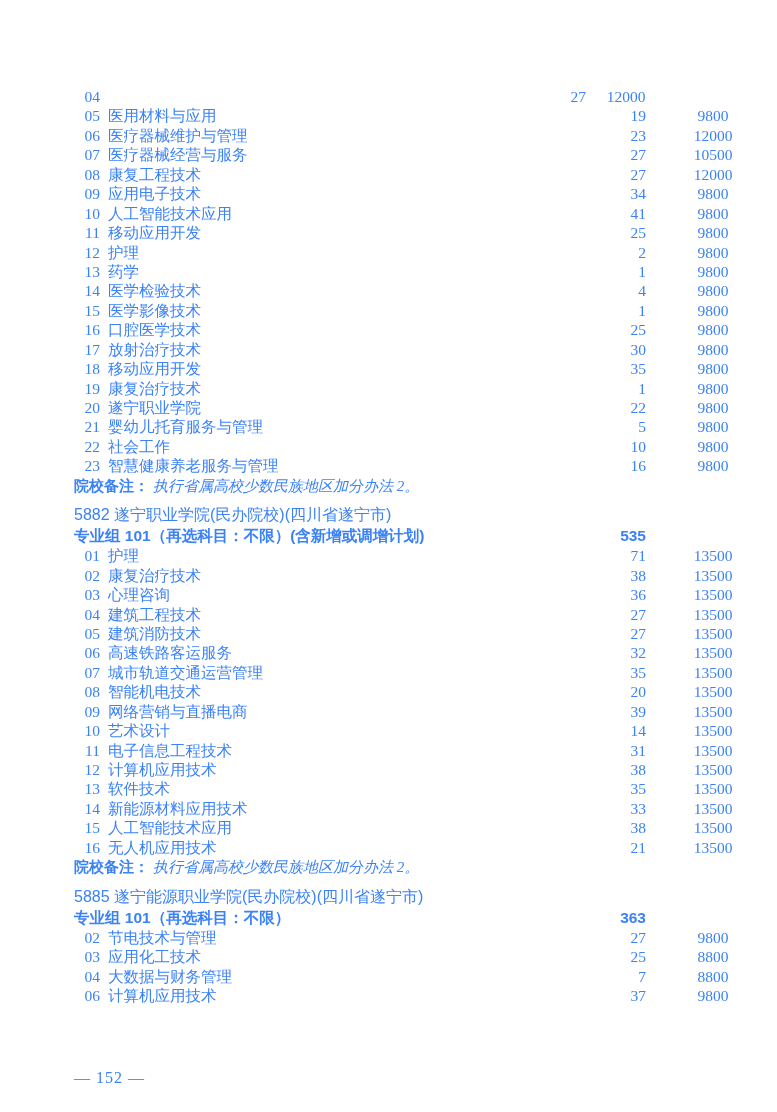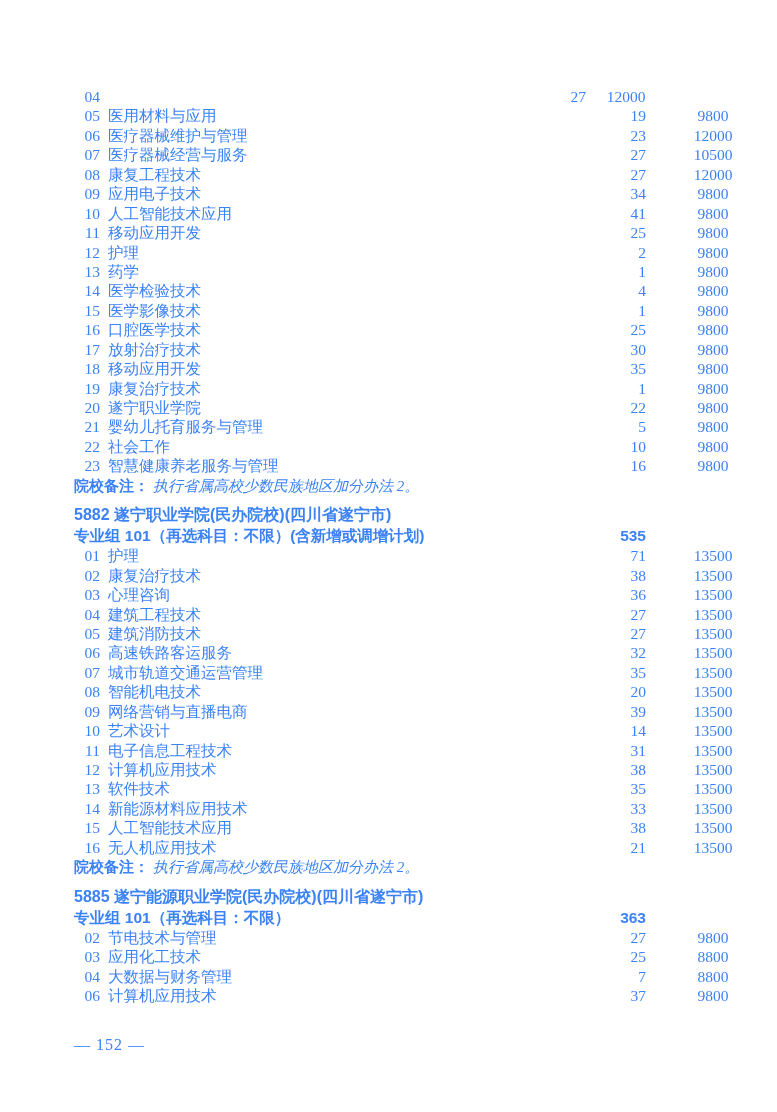--- a/index.html
+++ b/index.html
@@ -28,21 +28,21 @@
   .col-num  { text-align:right; }
   .col-name { padding-left:8px; overflow:hidden; }
   .col-count{ text-align:right; }
   .col-fee  { text-align:center; padding-left:20px; }
   
   .inst-header {
     margin-top:9px;
     padding-left:14px;
     height:21px; line-height:21px;
     font-family:"Liberation Sans","DejaVu Sans",sans-serif;
-    font-weight:bold;
+    font-weight:normal;
     font-size:16px;
     white-space:nowrap;
   }
   
   .group-line {
     display:grid;
     grid-template-columns:526px 60px 1fr;
     height:21px; line-height:21px;
     font-family:"Liberation Sans","DejaVu Sans",sans-serif;
     font-weight:bold;
@@ -63,21 +63,21 @@
     font-weight:bold;
     font-size:15px;
   }
   .remark-text {
     font-style:italic;
     font-size:15px;
     padding-left:4px;
   }
   .page-footer {
     position:absolute;
-    left:74px; top:1036px;
+    left:74px; top:1069px;
     font-size:16px;
     letter-spacing:1px;
   }
 </style>
 </head>
 <body>
 
 <div class="page">
   <div class="content" id="doc-content">
       <div class="section">

